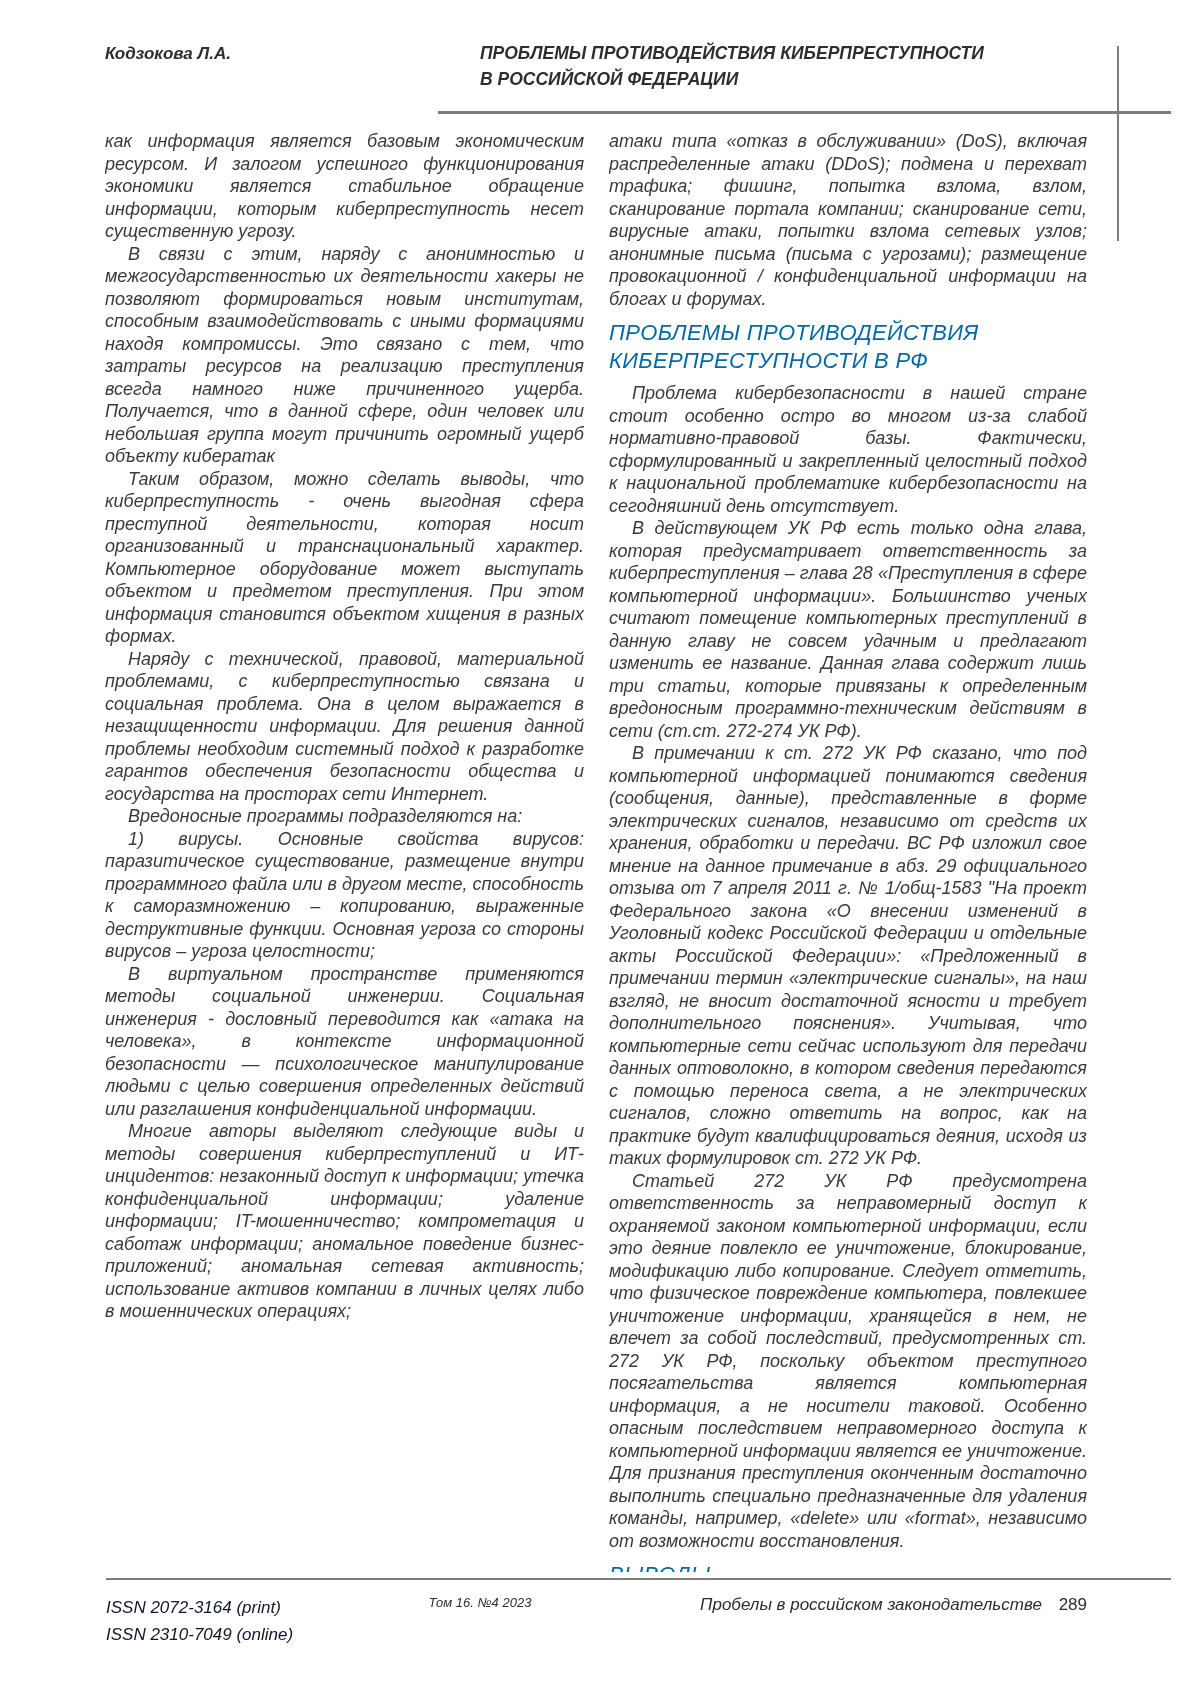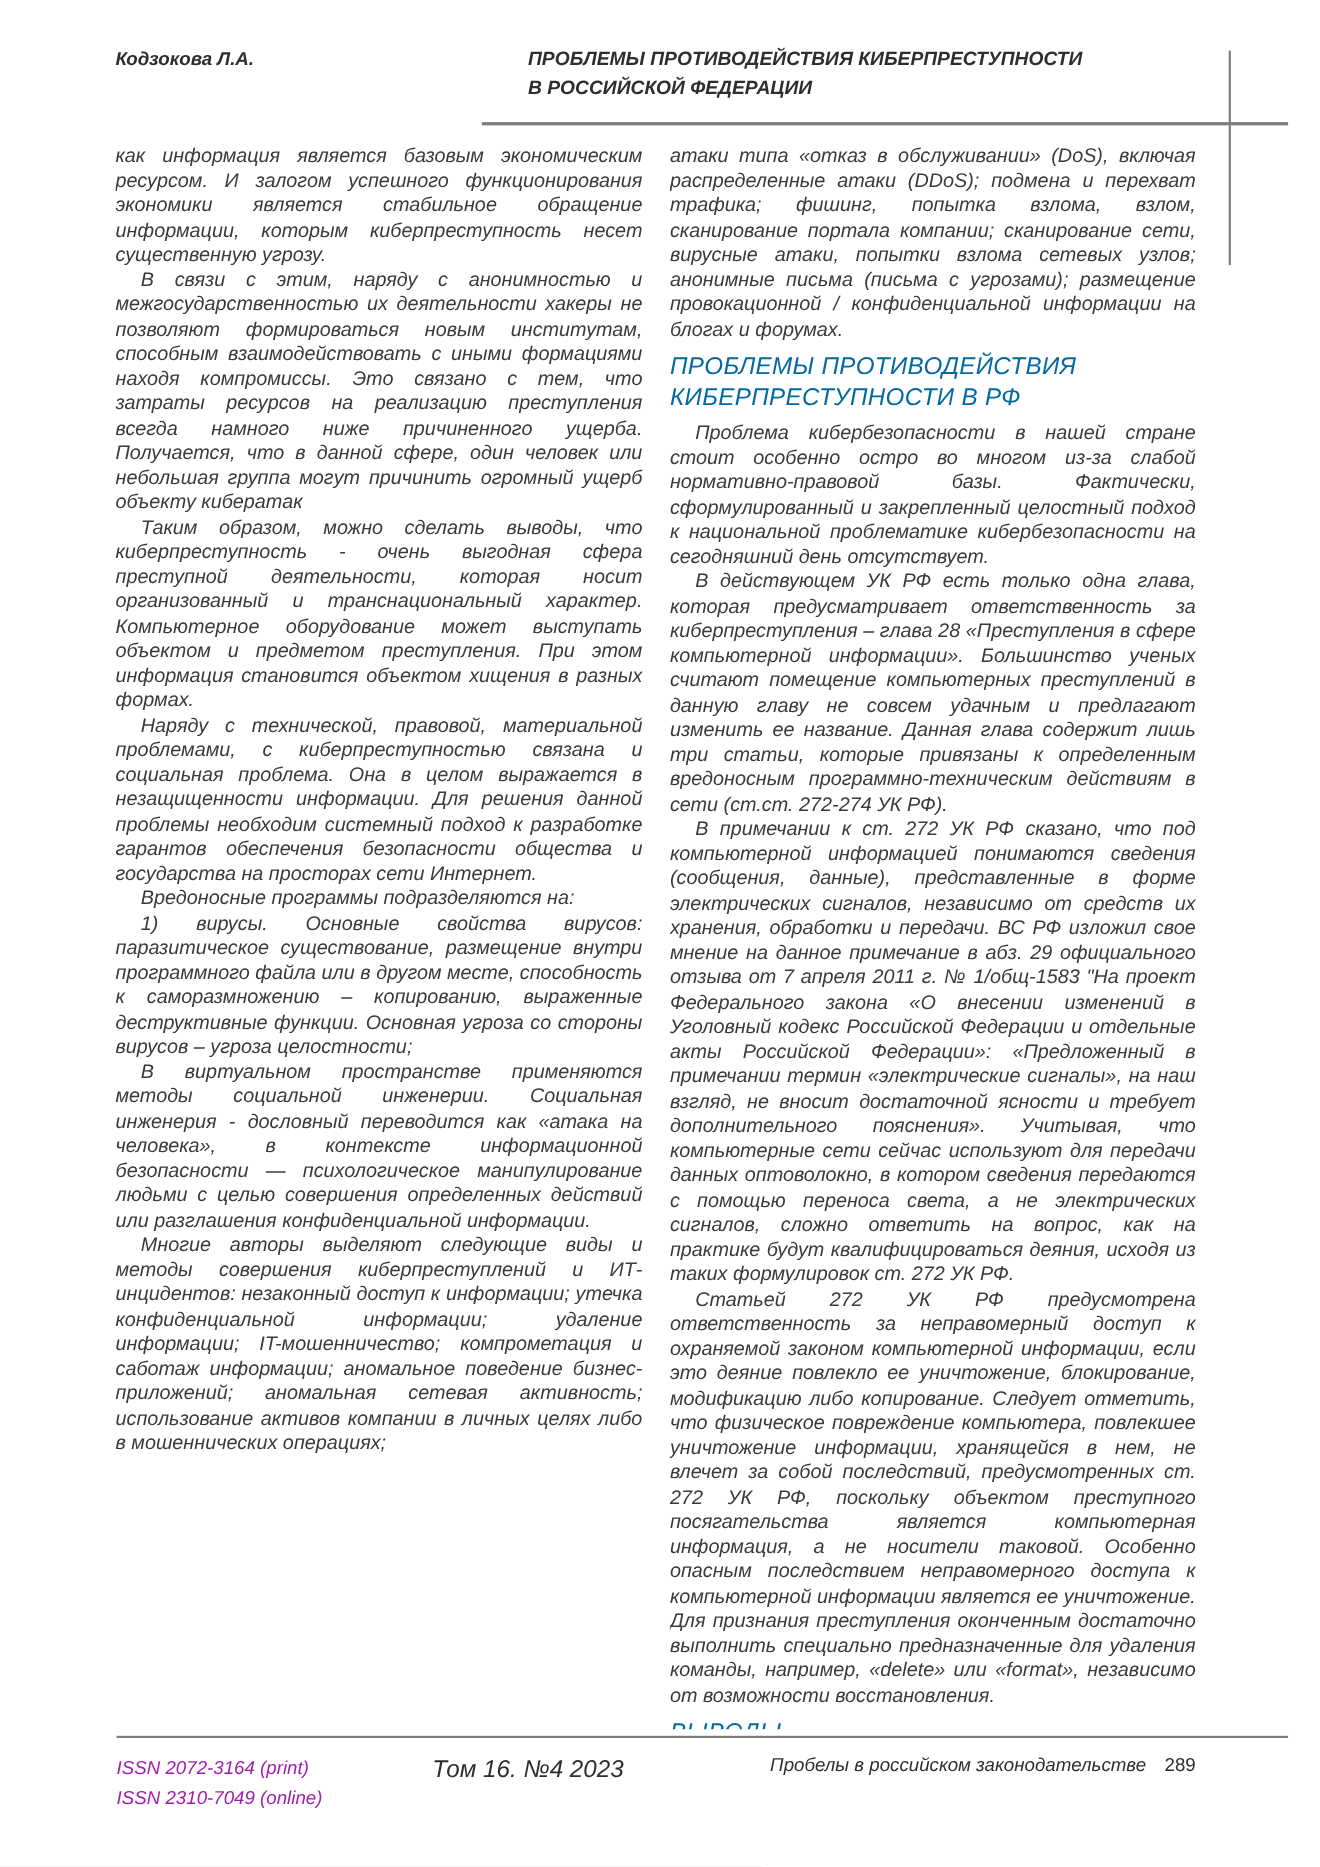--- a/index.html
+++ b/index.html
@@ -46,25 +46,25 @@
     font-size: 22px; line-height: 28px; font-weight: 400;
     letter-spacing: 0.3px; color: #0369a1;
   }
   
   .footer-rule {
     position: absolute; left: 106px; top: 1578px; width: 1065px; height: 2px;
     background: #7d7d7d;
   }
   .issn {
     position: absolute; left: 106px; top: 1594px;
-    font-size: 17px; line-height: 27px; font-style: italic; color: #a21caf;
+    font-size: 17px; line-height: 27px; font-style: italic; color: #0f172a;
   }
   .volume {
     position: absolute; left: 370px; top: 1595px; width: 220px; text-align: center;
-    font-size: 22px; font-style: italic; color: #2e2e2e;
+    font-size: 13px; font-style: italic; color: #2e2e2e;
   }
   .journal {
     position: absolute; right: 113px; top: 1595px;
     font-size: 17px; font-style: italic; color: #2e2e2e;
   }
   .page-number { font-style: normal; margin-left: 12px; }
 </style>
 </head>
 <body>
 

